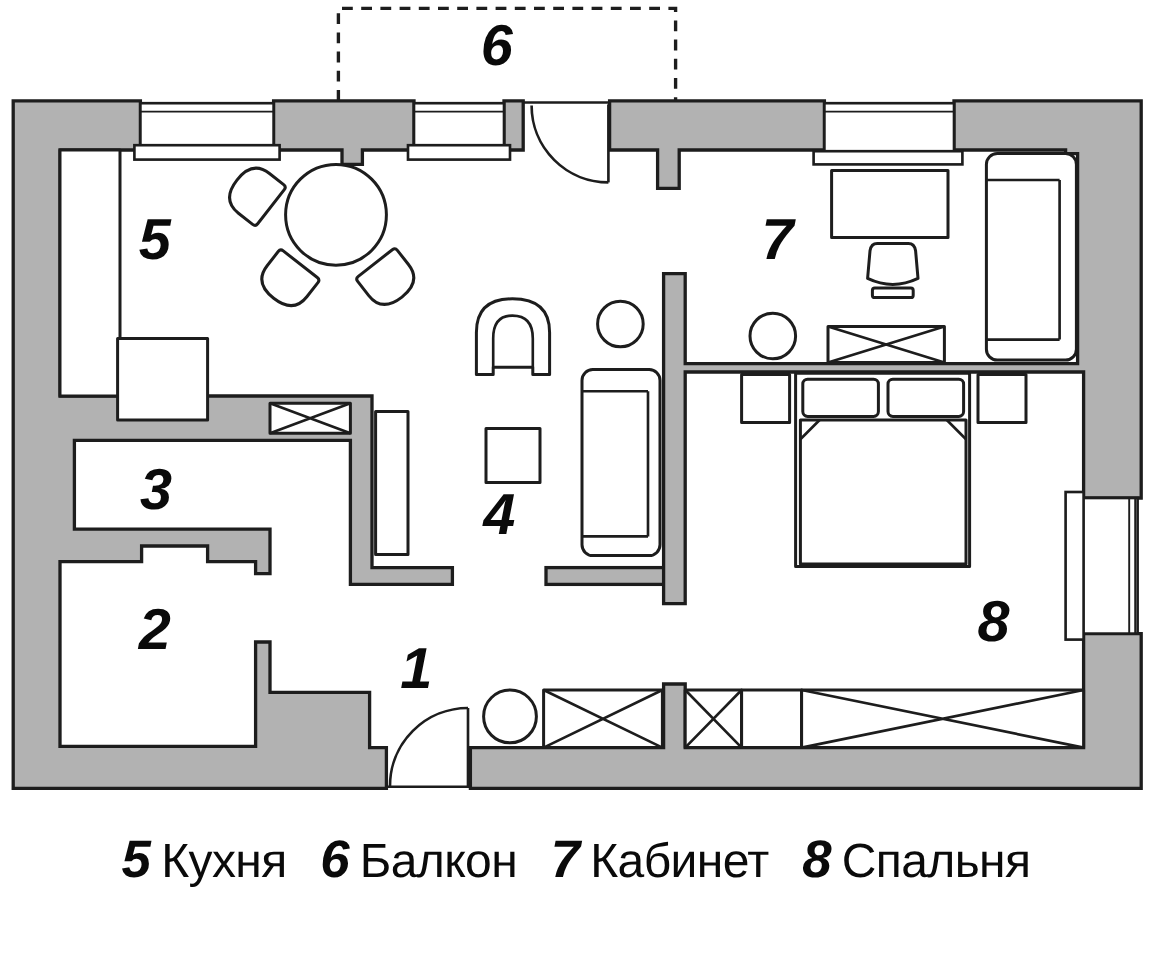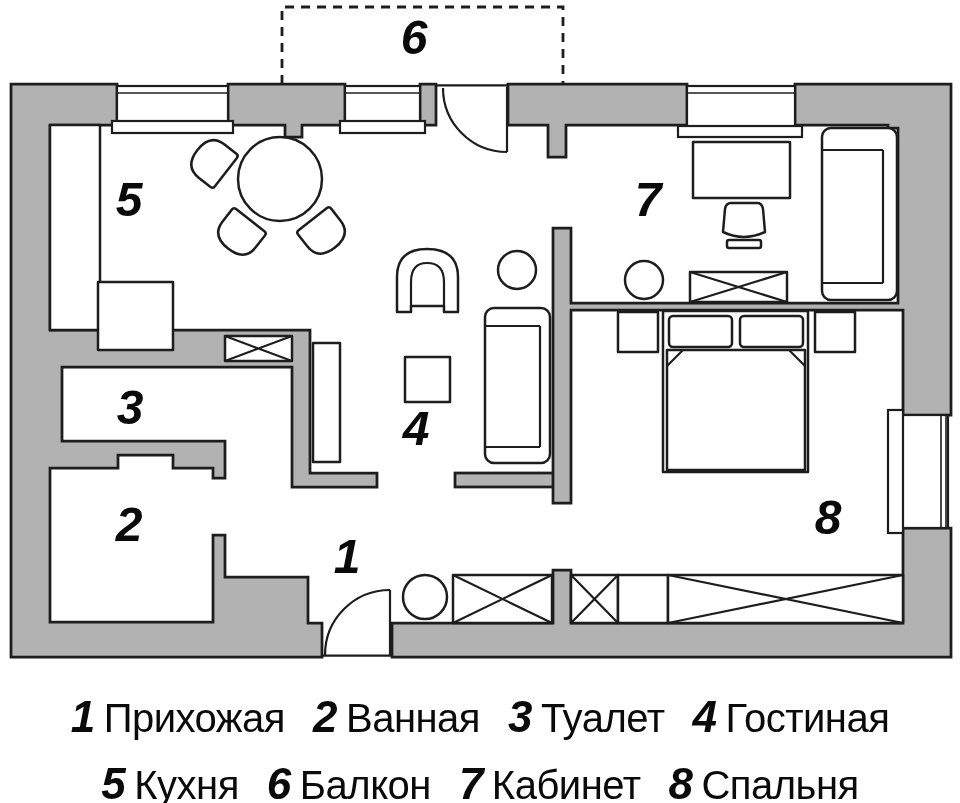--- a/index.html
+++ b/index.html
@@ -164,26 +164,20 @@
   <text class="plan-num" x="648" y="216">7</text>
   <text class="plan-num" x="130" y="424">3</text>
   <text class="plan-num" x="129" y="541">2</text>
   <text class="plan-num" x="416" y="445">4</text>
   <text class="plan-num" x="347" y="573">1</text>
   <text class="plan-num" x="828" y="534">8</text>
 </svg>
 
 <div id="legend">
   <div class="legend-row">
-    <span class="legend-entry"><span class="lnum">1</span><span class="lname">Прихожая</span></span>
-    <span class="legend-entry"><span class="lnum">2</span><span class="lname">Ванная</span></span>
-    <span class="legend-entry"><span class="lnum">3</span><span class="lname">Туалет</span></span>
-    <span class="legend-entry"><span class="lnum">4</span><span class="lname">Гостиная</span></span>
-  </div>
-  <div class="legend-row">
     <span class="legend-entry"><span class="lnum">5</span><span class="lname">Кухня</span></span>
     <span class="legend-entry"><span class="lnum">6</span><span class="lname">Балкон</span></span>
     <span class="legend-entry"><span class="lnum">7</span><span class="lname">Кабинет</span></span>
     <span class="legend-entry"><span class="lnum">8</span><span class="lname">Спальня</span></span>
   </div>
 </div>
 
 </div>
 
 </body></html>

